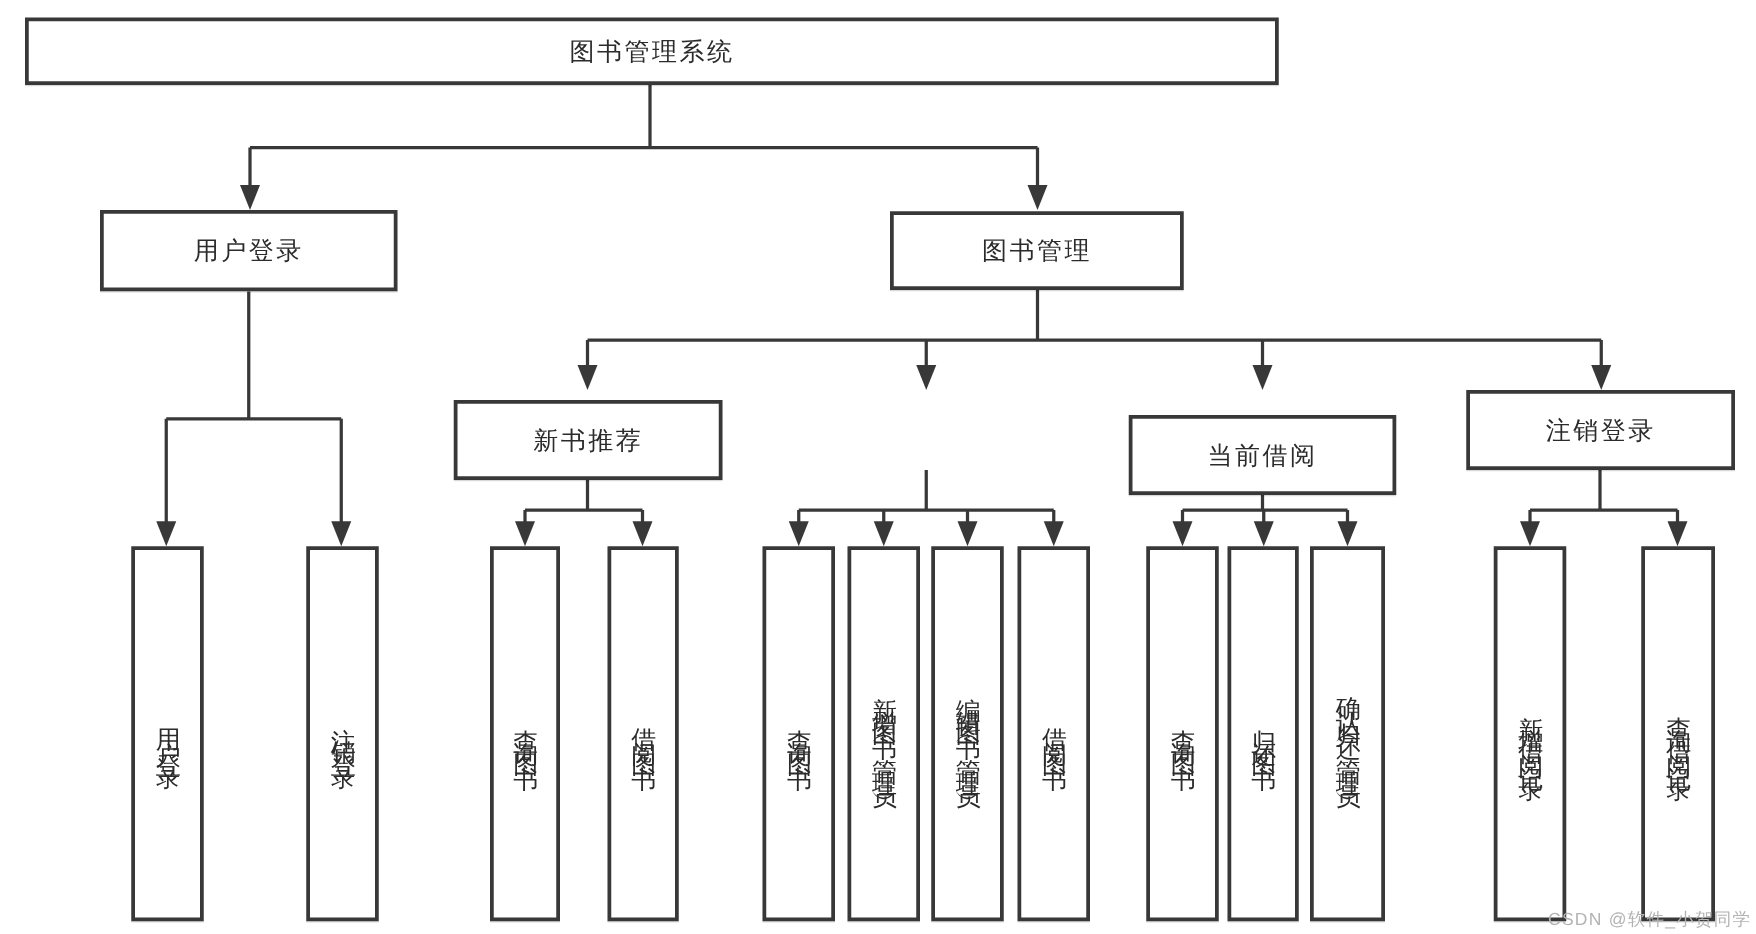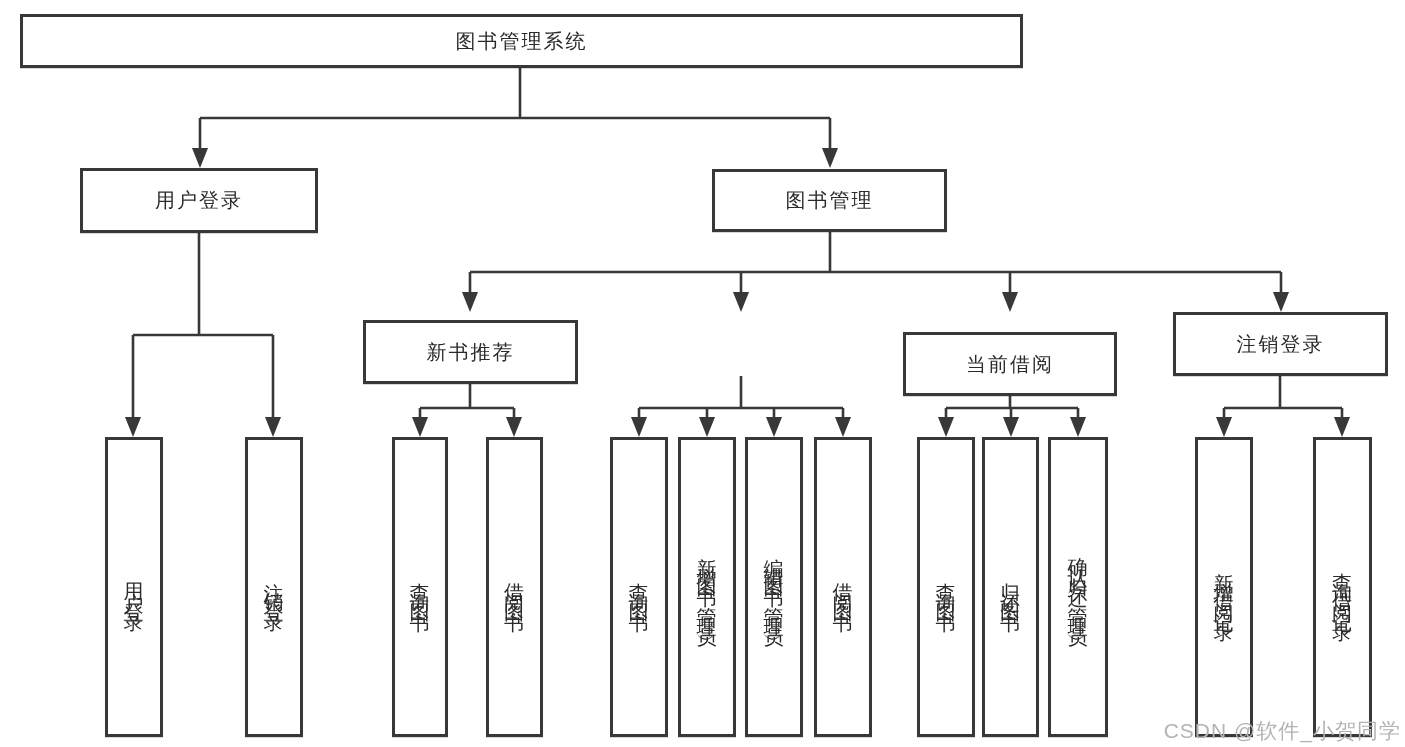--- a/index.html
+++ b/index.html
@@ -32,21 +32,21 @@
     text-orientation:mixed;
     font-size:20px;
     letter-spacing:10px;
     line-height:1.4;
     white-space:nowrap;
   }
   .watermark{
     position:absolute;
     right:4px;
     bottom:2px;
-    font-size:21px;
+    font-size:14px;
     color:#b3b3b3;
     letter-spacing:1px;
     white-space:nowrap;
   }
 </style>
 </head>
 <body>
 
 <div id="canvas">
 

